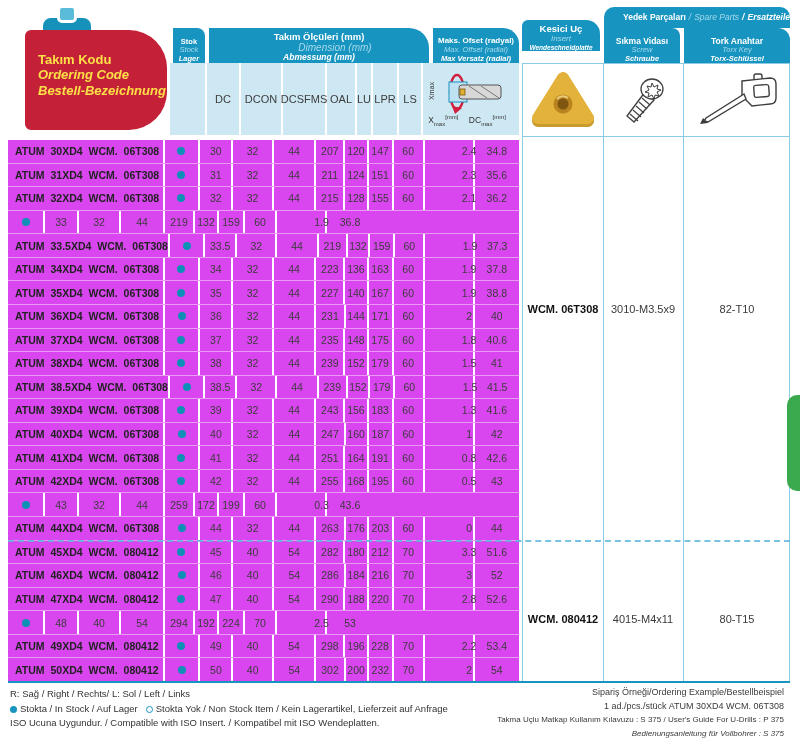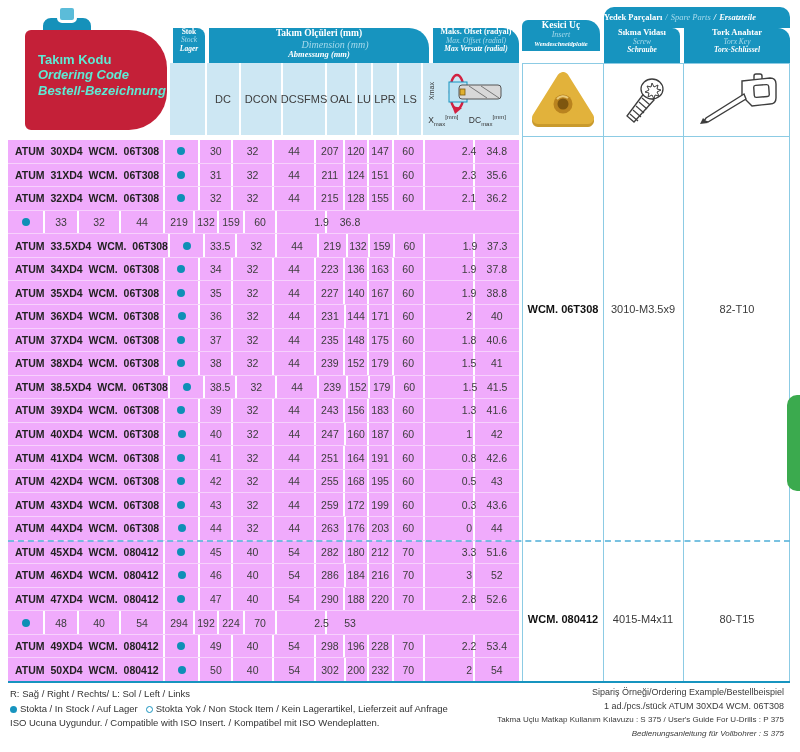--- a/index.html
+++ b/index.html
@@ -1,27 +1,27 @@
 <!DOCTYPE html>
 <html><head>
 <meta charset="utf-8">
 <style>
   html,body{margin:0;padding:0;background:#fff;}
   .page{position:relative;width:800px;height:752px;background:#fff;overflow:hidden;
         font-family:"Liberation Sans",sans-serif;}
 
   
   .hdr-block{position:absolute;background:#1794BF;color:#fff;text-align:center;
-             display:flex;flex-direction:column;justify-content:flex-start;line-height:1.12;font-family:Liberation Serif, serif;}
+             display:flex;flex-direction:column;justify-content:flex-end;line-height:1.12;}
   .hdr-tr{font-weight:bold;}
   .hdr-en{font-style:italic;color:#A6DAEC;}
   .hdr-de{font-style:italic;font-weight:bold;}
 
   .redbox{position:absolute;left:25px;top:30px;width:142px;height:100px;background:#C42038;
-          border-radius:6px 38px 38px 6px;color:#5eead4;padding:22px 0 0 13px;box-sizing:border-box;}
+          border-radius:6px 38px 38px 6px;color:#fde047;padding:22px 0 0 13px;box-sizing:border-box;}
   .redbox .l1{font-weight:bold;font-size:13px;}
   .redbox .l2,.redbox .l3{font-weight:bold;font-style:italic;font-size:13px;line-height:1.25;}
 
   .clip{position:absolute;left:40px;top:5px;width:58px;height:64px;}
   .clip .tab{position:absolute;left:17px;top:0;width:20px;height:18px;background:#5BBCD9;
              border:3px solid #fff;border-radius:5px;box-sizing:border-box;}
   .clip .bodyp{position:absolute;left:0;top:10px;width:54px;height:50px;background:#1591BA;
              border:3px solid #fff;border-radius:11px;box-sizing:border-box;}
 
   
@@ -29,21 +29,21 @@
           display:flex;}
   .subhdr .cell{border-right:2px solid #fff;box-sizing:border-box;display:flex;
                 align-items:center;justify-content:center;color:#3d3d3d;font-size:11px;}
   .offsetcell{display:flex;flex-direction:column;align-items:center;justify-content:space-between;
               box-sizing:border-box;padding:2px 0 3px 0;}
   .offlabels{display:flex;width:100%;justify-content:space-around;font-size:8.5px;color:#333;}
   .offlabels sub{font-size:6px;}
   .offlabels .unit{font-size:6px;vertical-align:super;}
 
   
-  .tbody{position:absolute;left:8px;top:140px;width:511px;height:541px;background:#f0abfc;
+  .tbody{position:absolute;left:8px;top:140px;width:511px;height:541px;background:#d946ef;
          display:flex;flex-direction:column;}
   .row{flex:1;display:flex;border-bottom:1px solid rgba(255,255,255,.45);}
   .row:last-child{border-bottom:none;}
   .c{border-right:2px solid #fff;box-sizing:border-box;display:flex;align-items:center;
      justify-content:center;font-size:10.5px;color:#3c3c3c;}
   .c.code{justify-content:flex-start;padding-left:7px;font-weight:bold;color:#222;
           font-size:10.5px;word-spacing:3px;white-space:nowrap;}
   .c:last-child{border-right:none;}
   .w-code{width:162px;}.w-stock{width:37px;}.w-dc{width:34px;}.w-dcon{width:42px;}
   .w-dcsfms{width:44px;}.w-oal{width:30px;}.w-lu{width:24px;}.w-lpr{width:26px;}
@@ -401,21 +401,20 @@
     <div class="c w-dcsfms">44</div>
     <div class="c w-oal">255</div>
     <div class="c w-lu">168</div>
     <div class="c w-lpr">195</div>
     <div class="c w-ls">60</div>
     <div class="c w-xmax">0.5</div>
     <div class="c w-dcmax">43</div>
   </div>
 
   <div class="row">
-    <div class="c code w-code">ATUM 43XD4 WCM. 06T308</div>
     <div class="c w-stock">
           <span class="dot"></span>
         </div>
     <div class="c w-dc">43</div>
     <div class="c w-dcon">32</div>
     <div class="c w-dcsfms">44</div>
     <div class="c w-oal">259</div>
     <div class="c w-lu">172</div>
     <div class="c w-lpr">199</div>
     <div class="c w-ls">60</div>

